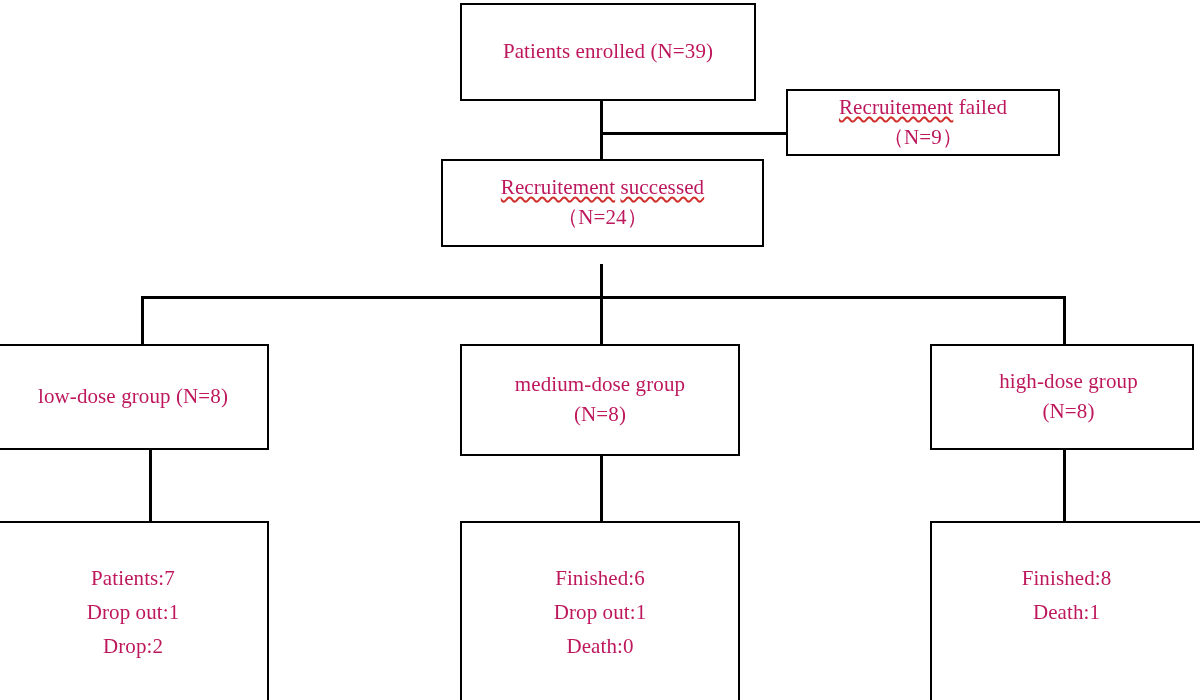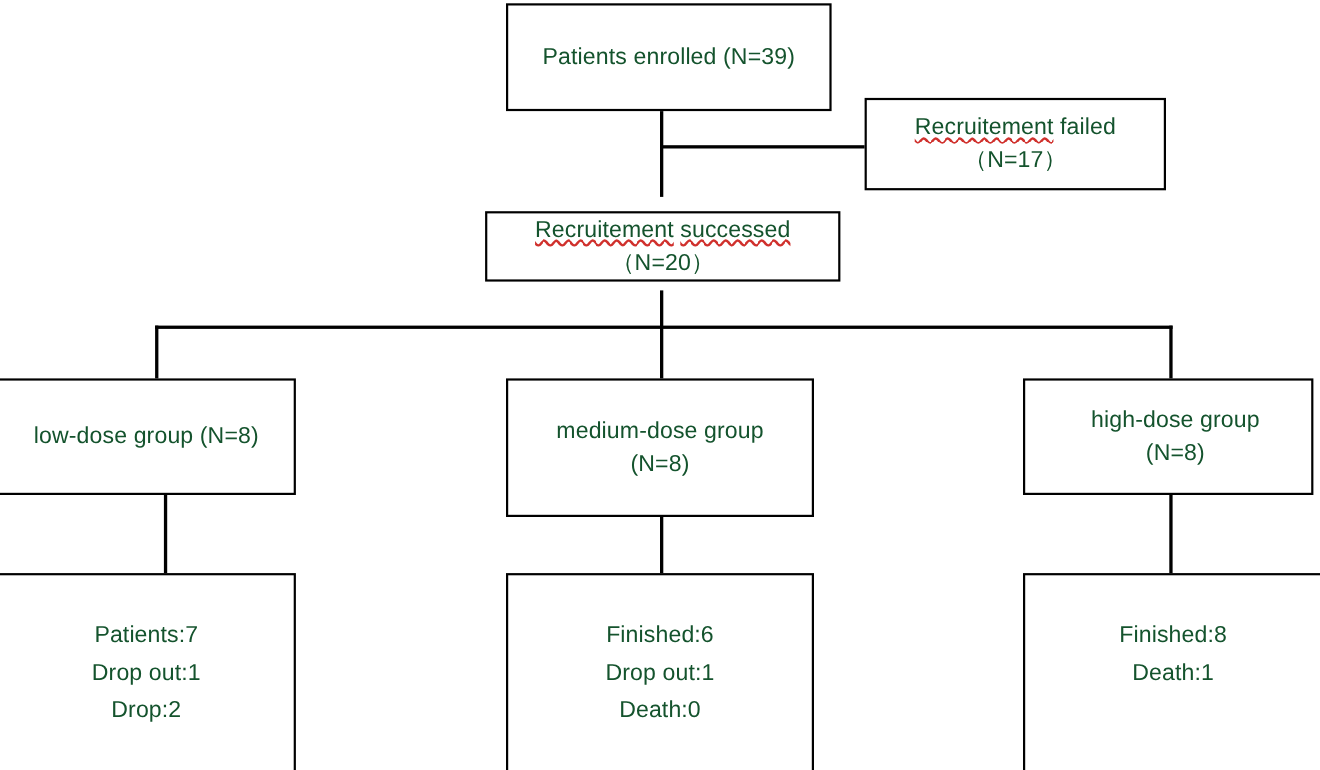--- a/index.html
+++ b/index.html
@@ -7,22 +7,22 @@
     margin: 0;
     padding: 0;
     background: #ffffff;
   }
   #canvas {
     position: relative;
     width: 1200px;
     height: 700px;
     background: #ffffff;
     overflow: hidden;
-    font-family: Liberation Sans, sans-serif;
-    color: #14532d;
+    font-family: Liberation Serif, serif;
+    color: #be185d;
   }
 
   
   .node {
     position: absolute;
     box-sizing: border-box;
     border: 2px solid #000000;
     background: #ffffff;
     display: flex;
     flex-direction: column;
@@ -77,35 +77,35 @@
   <div class="conn v" style="left:1063px; top:296px; height:49px;"></div>
 
   <div class="conn v" style="left:149px; top:449px; height:73px;"></div>
   <div class="conn v" style="left:600px; top:455px; height:67px;"></div>
   <div class="conn v" style="left:1063px; top:449px; height:73px;"></div>
 
   <div class="node" style="left:460px; top:3px; width:296px; height:98px;">
     <span class="line">Patients enrolled (N=39)</span>
   </div>
 
-  <div class="node" style="left:786px; top:89px; width:274px; height:84px;">
+  <div class="node" style="left:786px; top:89px; width:274px; height:67px;">
     <span class="line"><span class="misspelled">Recruitement</span><span> failed</span></span>
-    <span class="line">（N=17）</span>
+    <span class="line">（N=9）</span>
   </div>
 
-  <div class="node" style="left:441px; top:192px; width:323px; height:64px;">
+  <div class="node" style="left:441px; top:159px; width:323px; height:88px;">
     <span class="line"><span class="misspelled">Recruitement</span><span> </span><span class="misspelled">successed</span></span>
-    <span class="line">（N=20）</span>
+    <span class="line">（N=24）</span>
   </div>
 
   <div class="node" style="left:-3px; top:344px; width:272px; height:106px;">
     <span class="line">low-dose group (N=8)</span>
   </div>
 
-  <div class="node" style="left:460px; top:344px; width:280px; height:126px;">
+  <div class="node" style="left:460px; top:344px; width:280px; height:112px;">
     <span class="line">medium-dose group</span>
     <span class="line">(N=8)</span>
   </div>
 
   <div class="node" style="left:930px; top:344px; width:264px; height:106px;padding-left:13px;">
     <span class="line">high-dose group</span>
     <span class="line">(N=8)</span>
   </div>
 
   <div class="node outcome" style="left:-3px; top:521px; width:272px; height:182px;">

